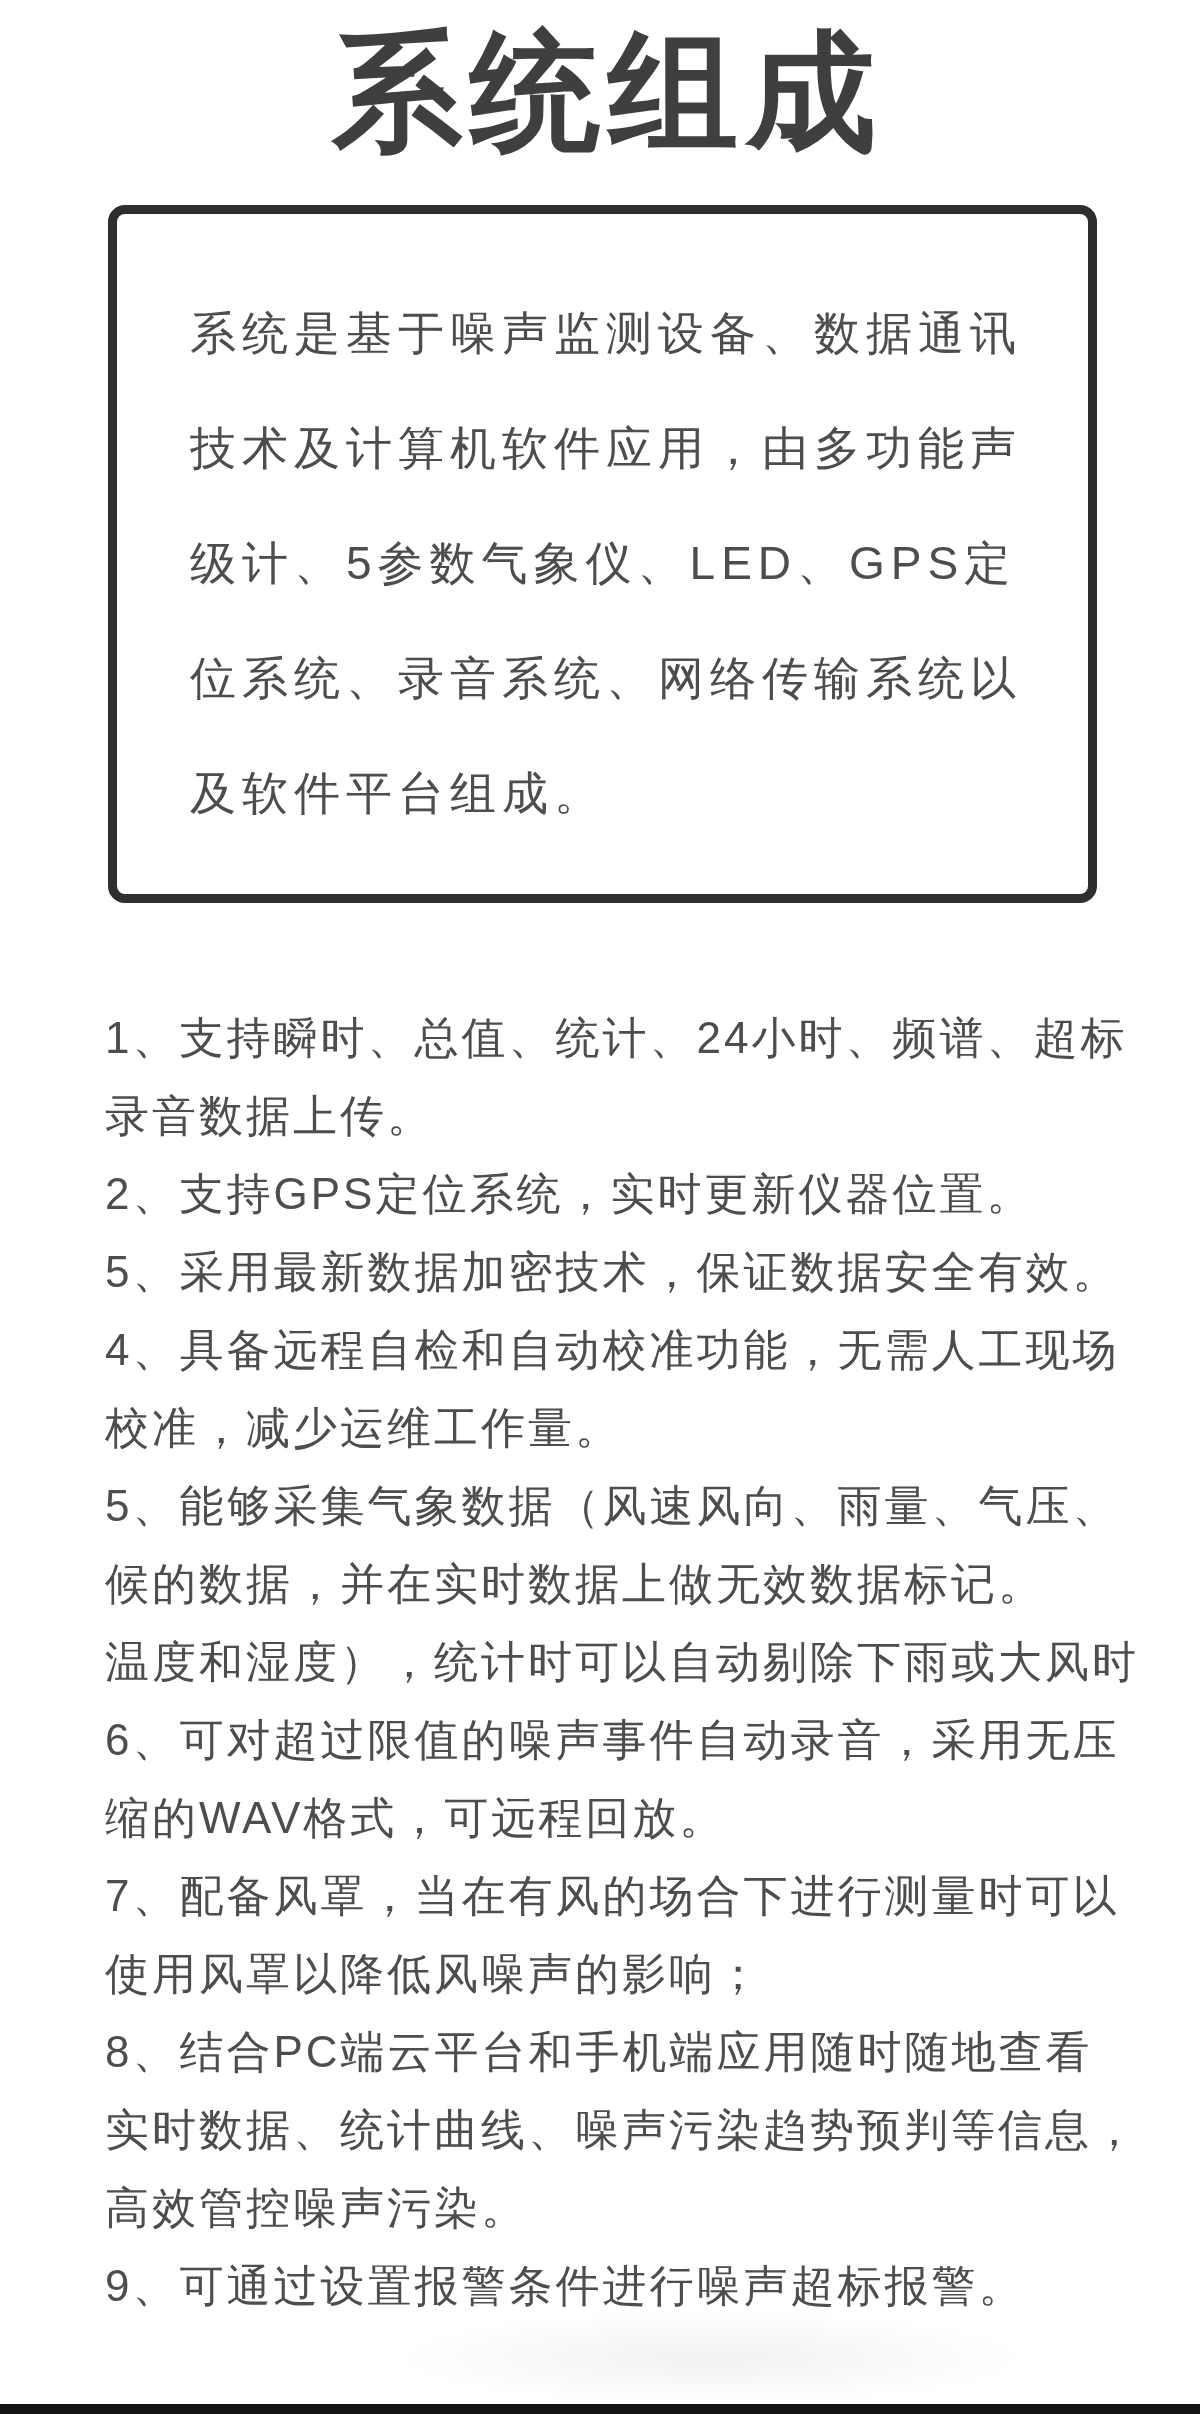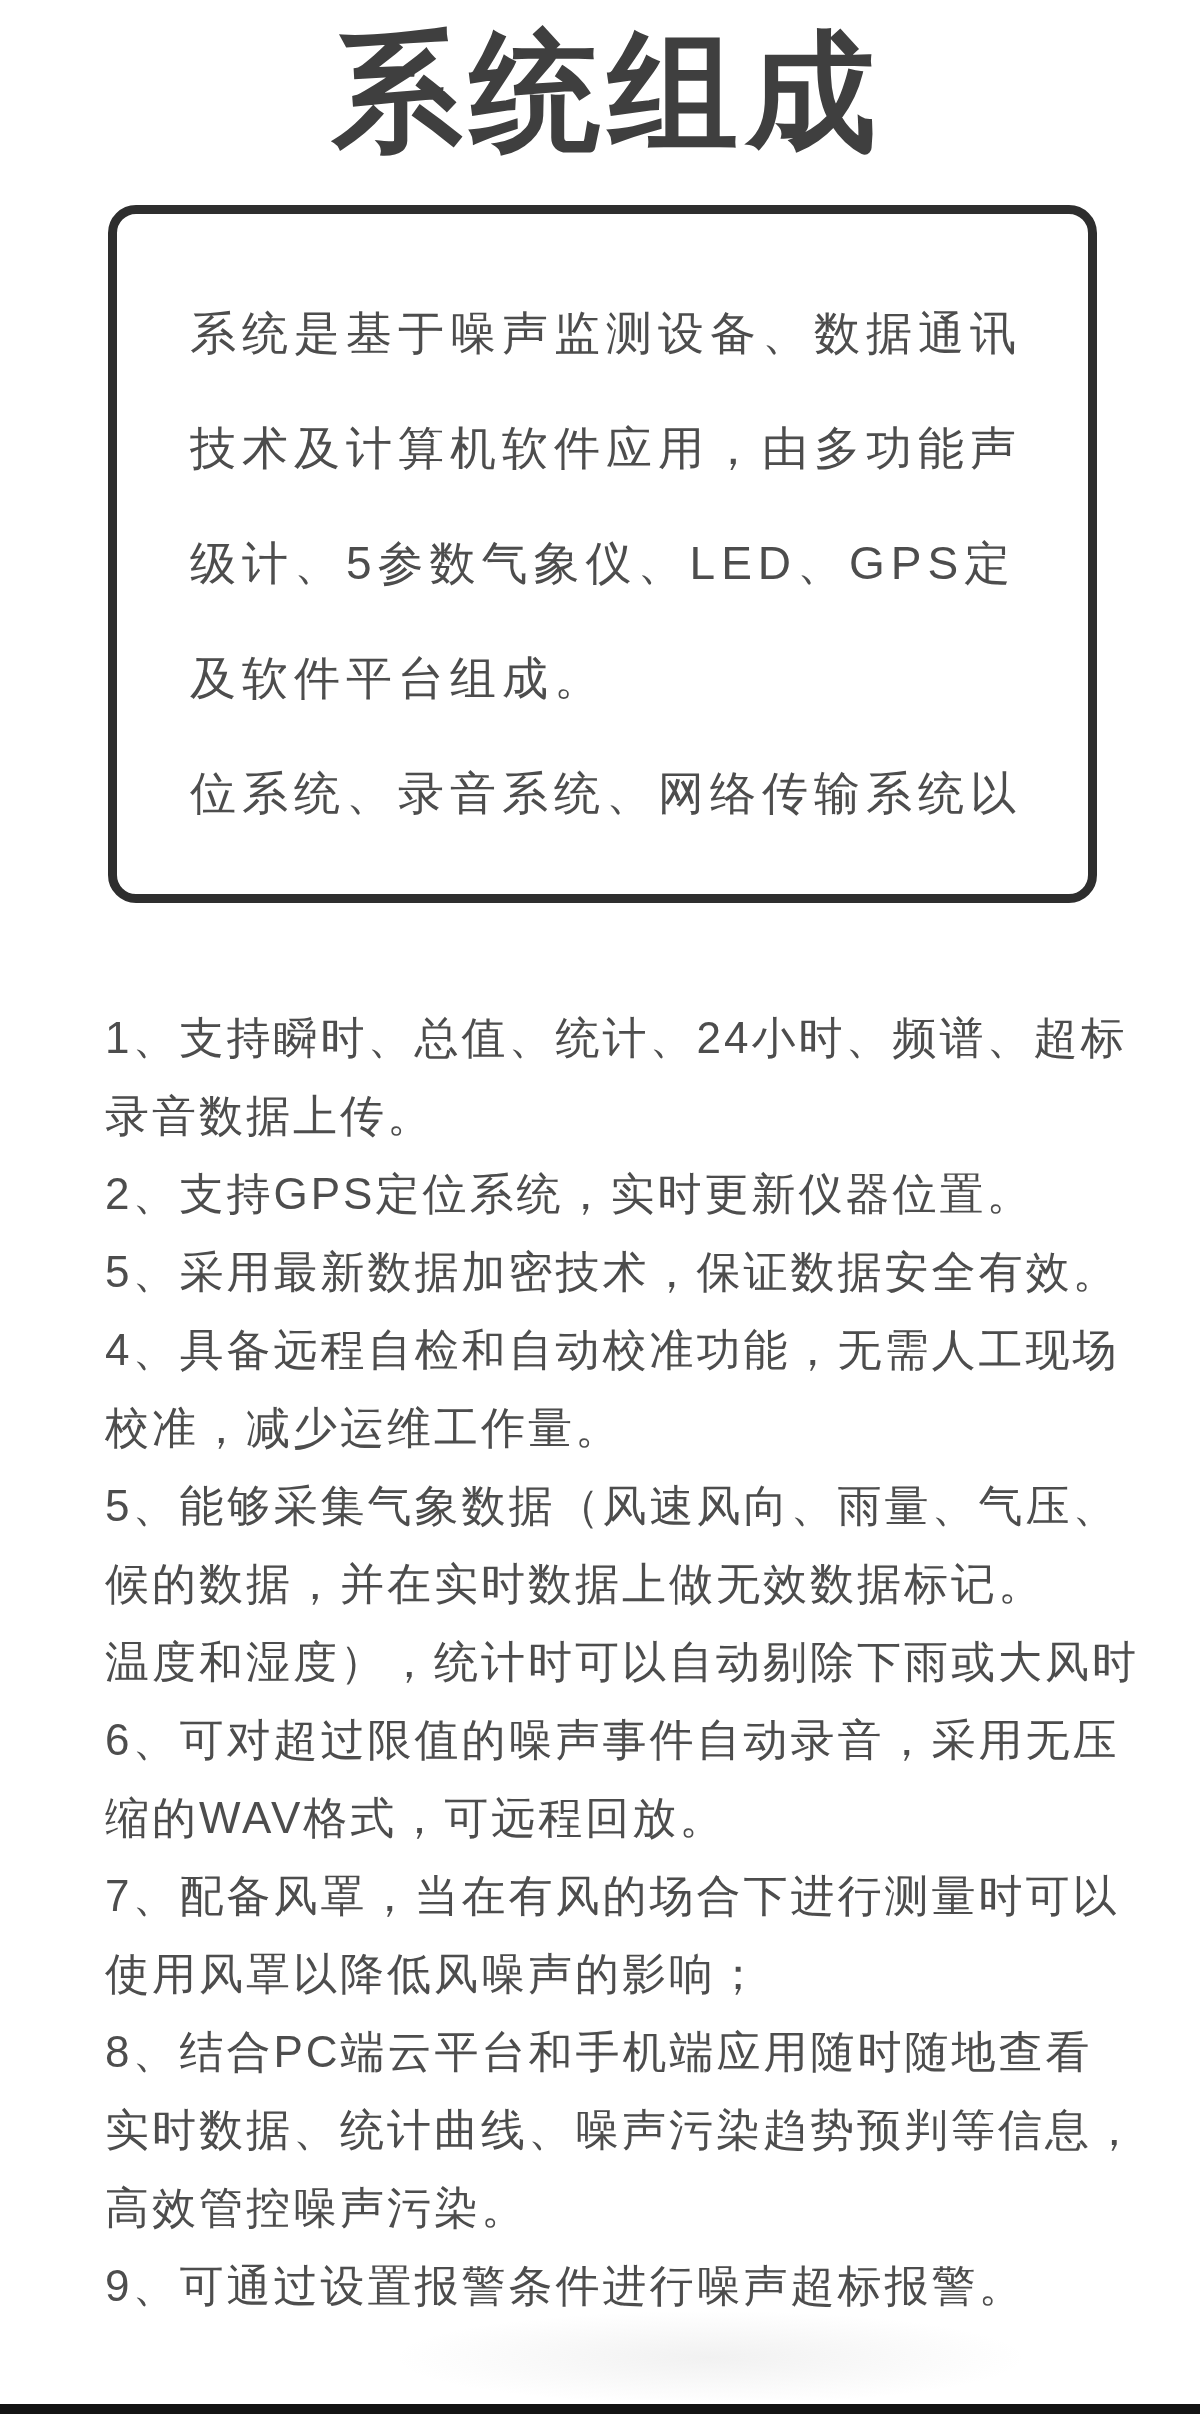--- a/index.html
+++ b/index.html
@@ -26,21 +26,21 @@
     font-weight:900;
     color:var(--title-text);
     letter-spacing:8px;
   }
   .intro-box{
     position:absolute;
     left:108px;top:205px;
     width:989px;height:698px;
     box-sizing:border-box;
     border:9px solid var(--box-border);
-    border-radius:28px;
+    border-radius:17px;
     background:#ffffff;
   }
   .intro-text{
     position:absolute;
     left:73px;top:62px;
     width:860px;
     font-size:46px;
     line-height:115px;
     letter-spacing:6px;
     color:var(--body-text);
@@ -72,22 +72,22 @@
 </head>
 <body>
 
 <h1 class="page-title">系统组成</h1>
 
 <div class="intro-box">
   <div class="intro-text">
       <div class="line">系统是基于噪声监测设备、数据通讯</div>
       <div class="line">技术及计算机软件应用，由多功能声</div>
       <div class="line">级计、5参数气象仪、LED、GPS定</div>
+      <div class="line">位系统、录音系统、网络传输系统以</div>
       <div class="line">及软件平台组成。</div>
-      <div class="line">位系统、录音系统、网络传输系统以</div>
     </div>
 </div>
 
 <div class="feature-list">
     <div class="line">1、支持瞬时、总值、统计、24小时、频谱、超标</div>
     <div class="line">录音数据上传。</div>
     <div class="line">2、支持GPS定位系统，实时更新仪器位置。</div>
     <div class="line">5、采用最新数据加密技术，保证数据安全有效。</div>
     <div class="line">4、具备远程自检和自动校准功能，无需人工现场</div>
     <div class="line">校准，减少运维工作量。</div>

